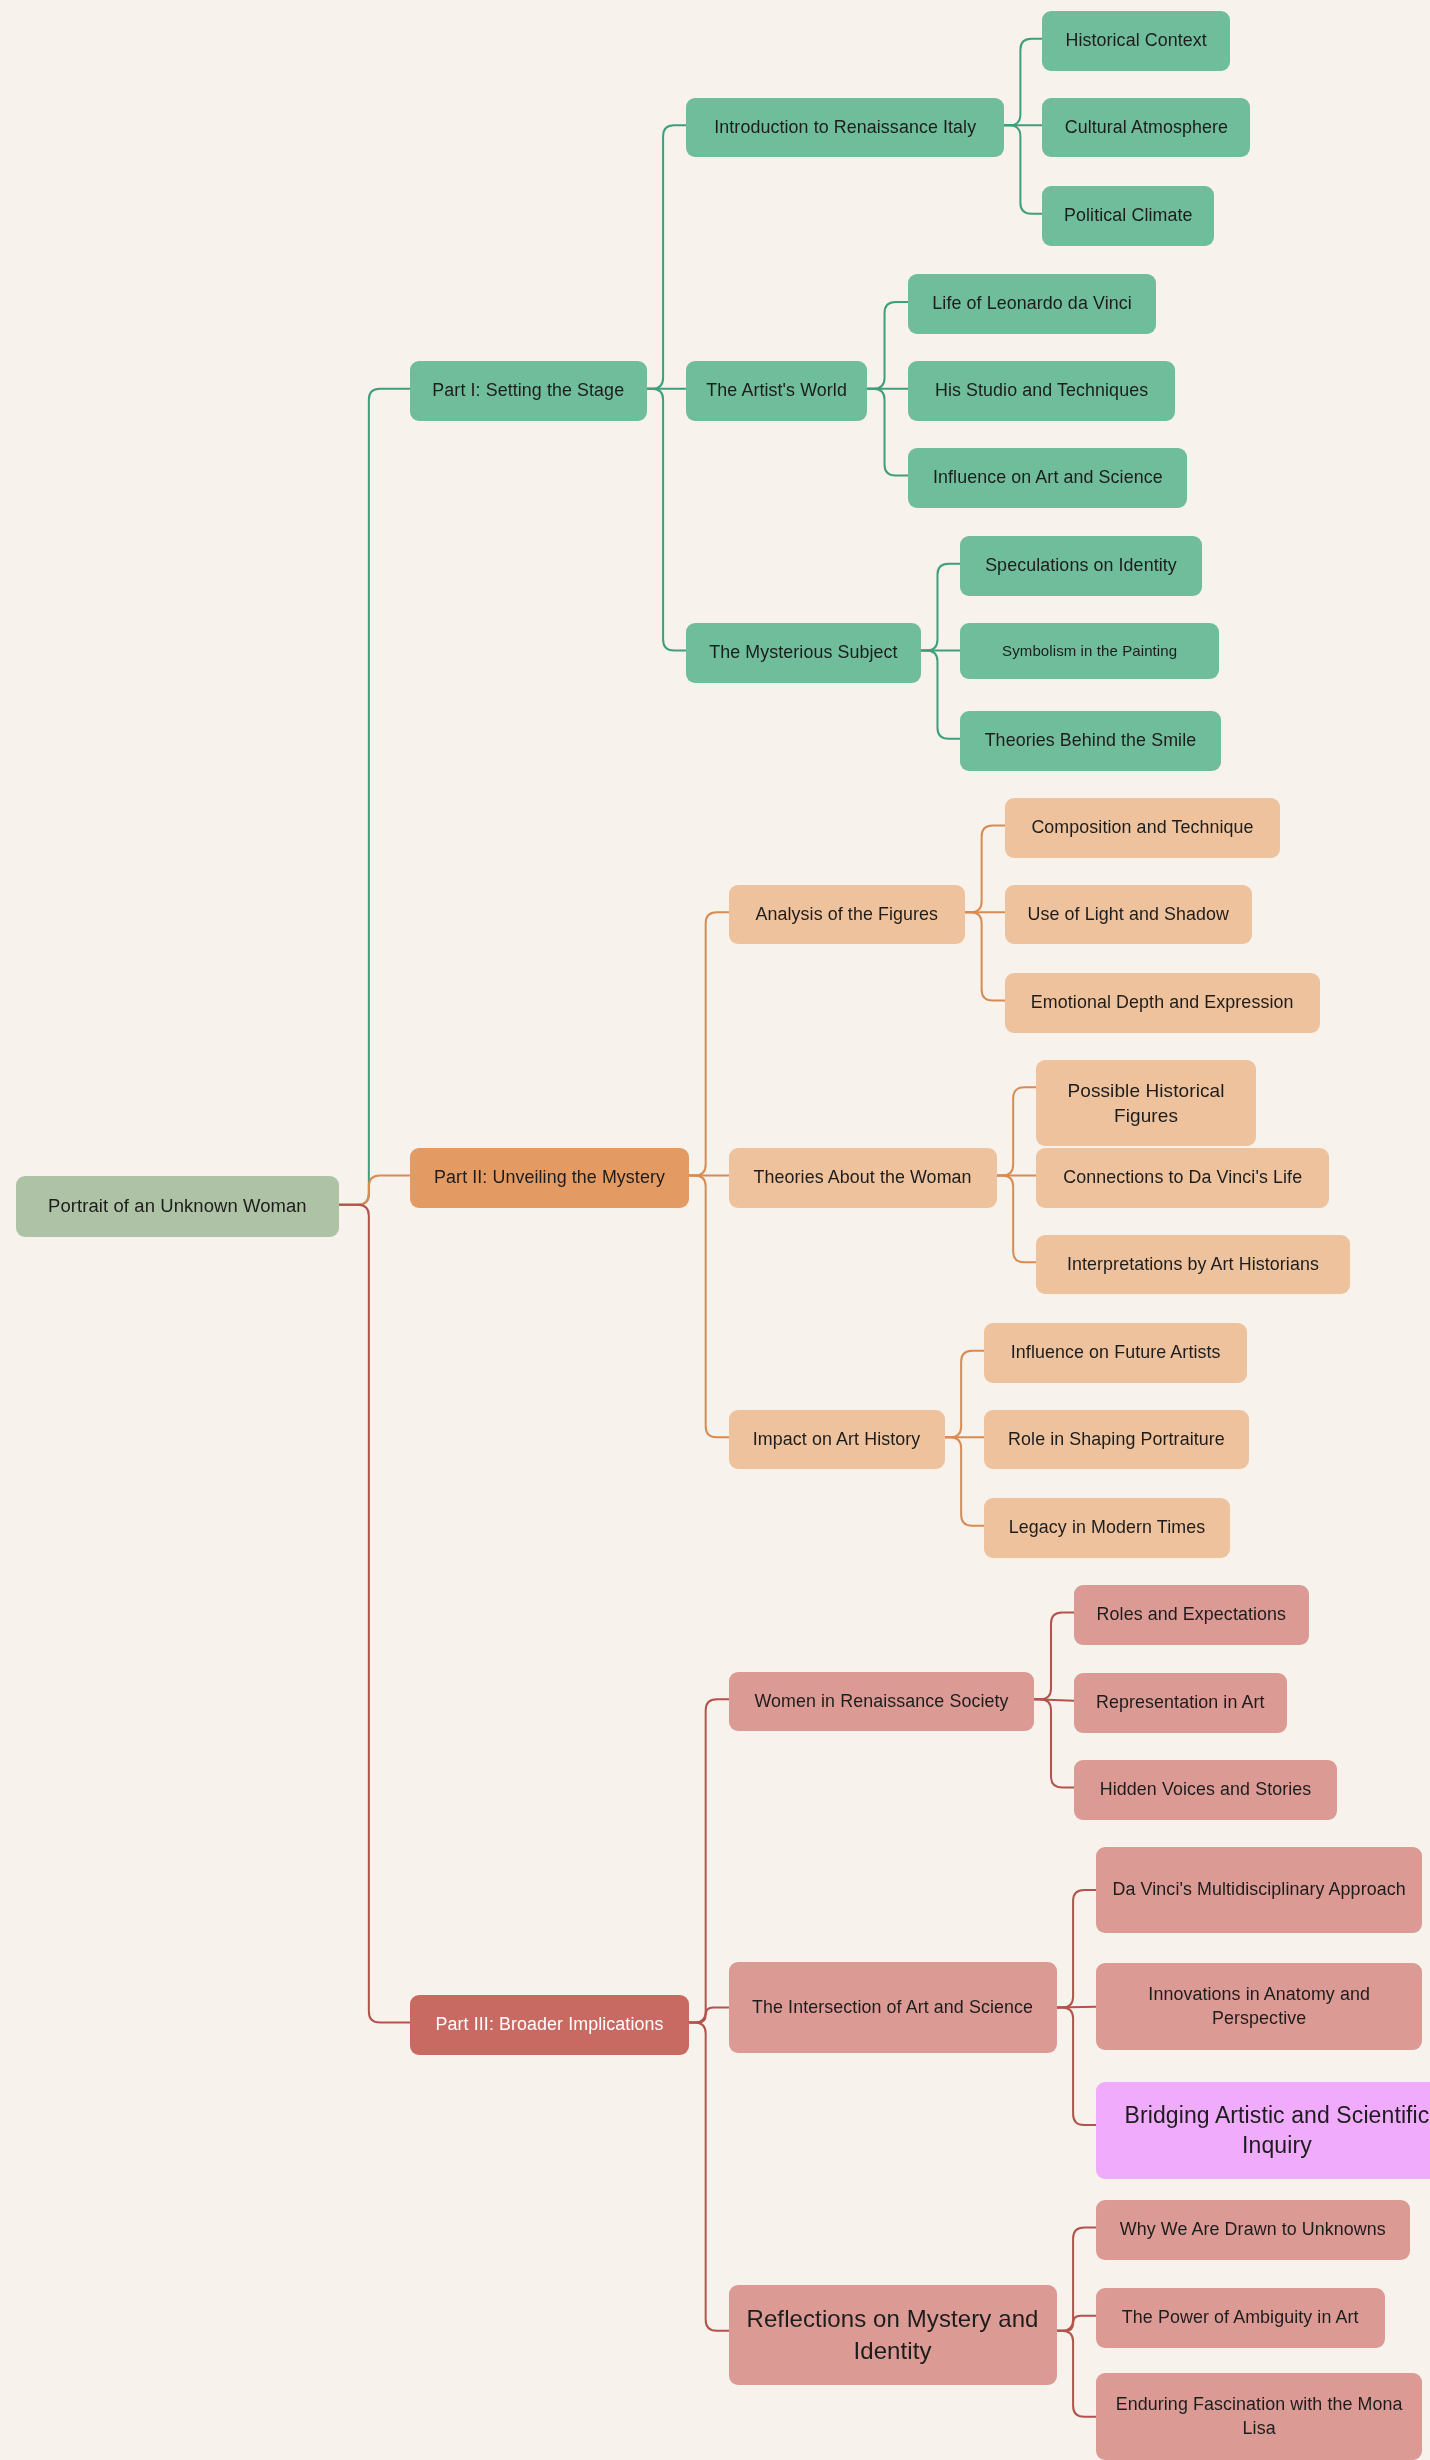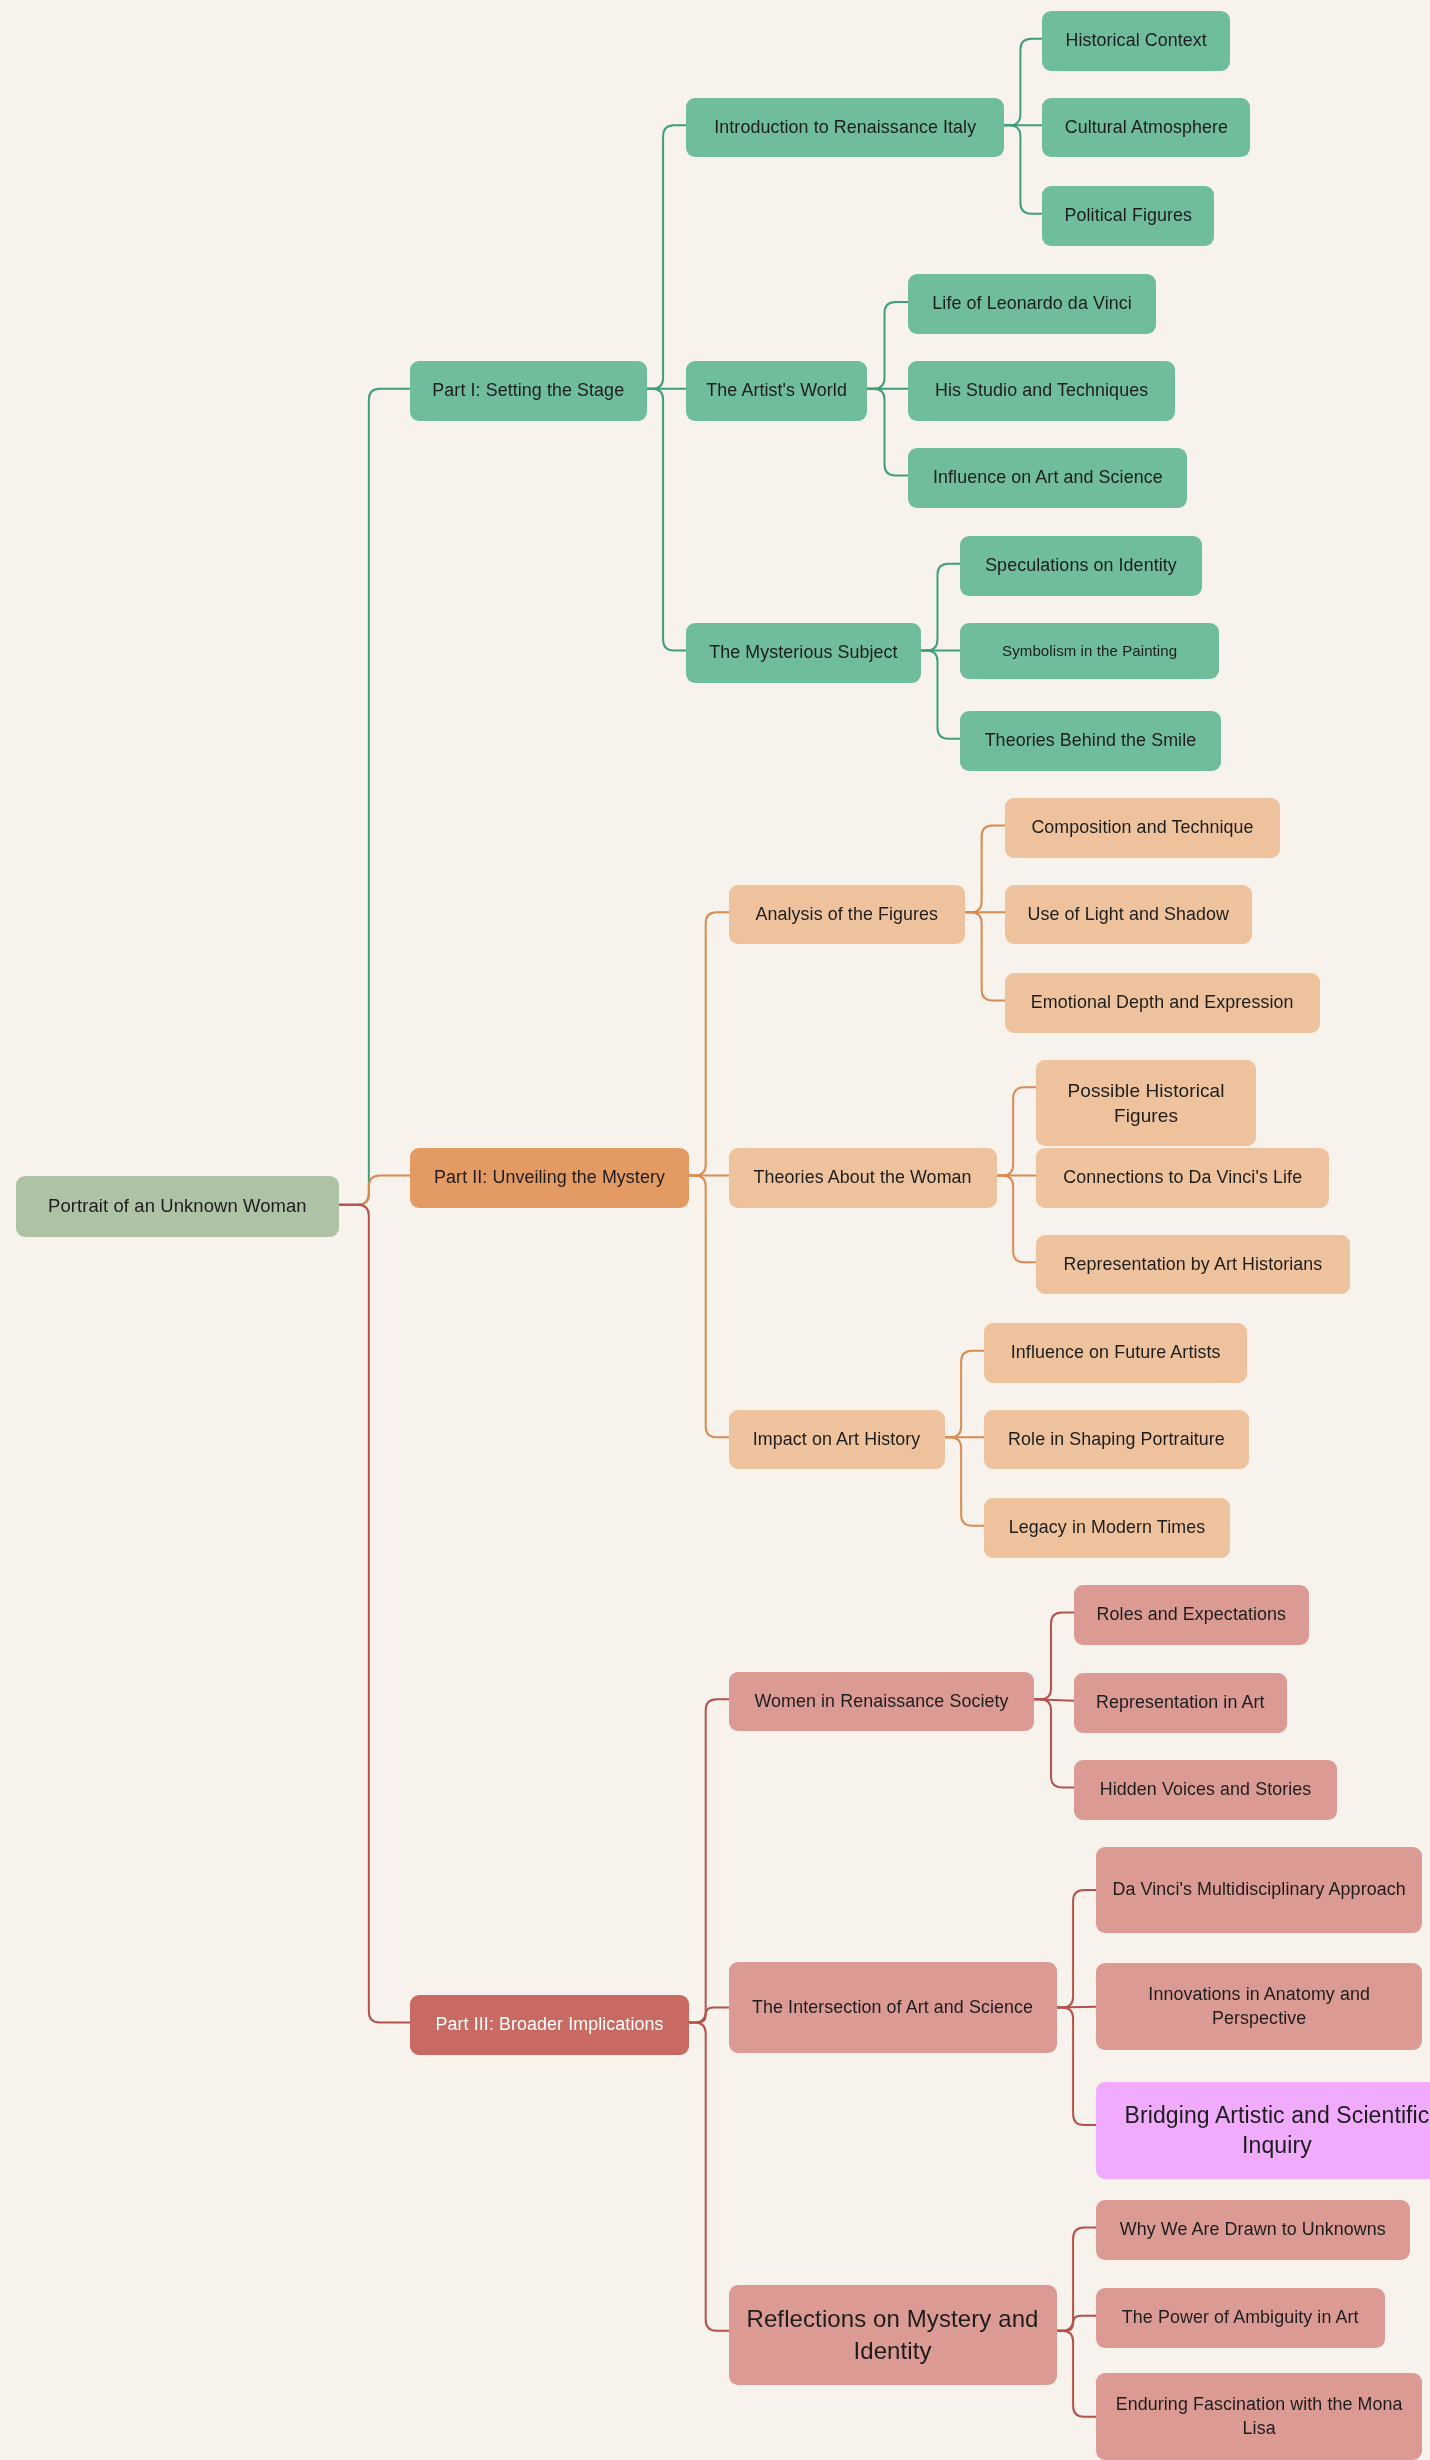--- a/index.html
+++ b/index.html
@@ -86,38 +86,38 @@
       <path d="M 1056.5384615384614 2330.6923076923076 L 1062.0961538461538 2330.6923076923076 Q 1073.0961538461538 2330.6923076923076 1073.0961538461538 2319.6923076923076 L 1073.0961538461538 2238.403846153846 Q 1073.0961538461538 2227.403846153846 1084.0961538461538 2227.403846153846 L 1095.9615384615383 2227.403846153846" fill="none" stroke="#b4524c" stroke-width="2" stroke-linecap="round"></path>
       <path d="M 1056.5384615384614 2330.6923076923076 L 1065.6057692307693 2330.6923076923076 Q 1073.0961538461538 2330.6923076923076 1073.0961538461538 2323.201923076923 L 1073.0961538461538 2323.201923076923 Q 1073.0961538461538 2315.7115384615386 1080.5865384615383 2315.7115384615386 L 1095.9615384615383 2315.7115384615386" fill="none" stroke="#b4524c" stroke-width="2" stroke-linecap="round"></path>
       <path d="M 1056.5384615384614 2330.6923076923076 L 1062.0961538461538 2330.6923076923076 Q 1073.0961538461538 2330.6923076923076 1073.0961538461538 2341.6923076923076 L 1073.0961538461538 2405.6346153846152 Q 1073.0961538461538 2416.6346153846152 1084.0961538461538 2416.6346153846152 L 1095.9615384615383 2416.6346153846152" fill="none" stroke="#b4524c" stroke-width="2" stroke-linecap="round"></path>
     </svg>
   <div id="nodes">
       <div class="node" style="left: 15.7692px; top: 1176.38px; width: 323.269px; min-height: 56.7692px; background: rgb(174, 195, 165); color: rgb(29, 29, 29); font-size: 18.45px;">Portrait of an Unknown Woman</div>
       <div class="node" style="left: 410px; top: 361.115px; width: 236.538px; min-height: 55.1923px; background: rgb(111, 189, 155); color: rgb(29, 29, 29); font-size: 17.835px;">Part I: Setting the Stage</div>
       <div class="node" style="left: 685.962px; top: 97.7692px; width: 318.538px; min-height: 55.1923px; background: rgb(111, 189, 155); color: rgb(29, 29, 29); font-size: 17.835px;">Introduction to Renaissance Italy</div>
       <div class="node" style="left: 1042.35px; top: 11.0385px; width: 187.654px; min-height: 55.1923px; background: rgb(111, 189, 155); color: rgb(29, 29, 29); font-size: 17.835px;">Historical Context</div>
       <div class="node" style="left: 1042.35px; top: 97.7692px; width: 208.154px; min-height: 55.1923px; background: rgb(111, 189, 155); color: rgb(29, 29, 29); font-size: 17.835px;">Cultural Atmosphere</div>
-      <div class="node" style="left: 1042.35px; top: 186.077px; width: 171.885px; min-height: 55.1923px; background: rgb(111, 189, 155); color: rgb(29, 29, 29); font-size: 17.835px;">Political Figures</div>
+      <div class="node" style="left: 1042.35px; top: 186.077px; width: 171.885px; min-height: 55.1923px; background: rgb(111, 189, 155); color: rgb(29, 29, 29); font-size: 17.835px;">Political Climate</div>
       <div class="node" style="left: 685.962px; top: 361.115px; width: 181.346px; min-height: 55.1923px; background: rgb(111, 189, 155); color: rgb(29, 29, 29); font-size: 17.835px;">The Artist's World</div>
       <div class="node" style="left: 908.308px; top: 274.385px; width: 247.577px; min-height: 55.1923px; background: rgb(111, 189, 155); color: rgb(29, 29, 29); font-size: 17.835px;">Life of Leonardo da Vinci</div>
       <div class="node" style="left: 908.308px; top: 361.115px; width: 266.5px; min-height: 55.1923px; background: rgb(111, 189, 155); color: rgb(29, 29, 29); font-size: 17.835px;">His Studio and Techniques</div>
       <div class="node" style="left: 908.308px; top: 447.846px; width: 279.115px; min-height: 55.1923px; background: rgb(111, 189, 155); color: rgb(29, 29, 29); font-size: 17.835px;">Influence on Art and Science</div>
       <div class="node" style="left: 685.962px; top: 622.885px; width: 234.962px; min-height: 55.1923px; background: rgb(111, 189, 155); color: rgb(29, 29, 29); font-size: 17.835px;">The Mysterious Subject</div>
       <div class="node" style="left: 960.346px; top: 536.154px; width: 241.269px; min-height: 55.1923px; background: rgb(111, 189, 155); color: rgb(29, 29, 29); font-size: 17.835px;">Speculations on Identity</div>
       <div class="node" style="left: 960.346px; top: 622.885px; width: 258.615px; min-height: 55.1923px; background: rgb(111, 189, 155); color: rgb(29, 29, 29); font-size: 15px;">Symbolism in the Painting</div>
       <div class="node" style="left: 960.346px; top: 711.192px; width: 260.192px; min-height: 55.1923px; background: rgb(111, 189, 155); color: rgb(29, 29, 29); font-size: 17.835px;">Theories Behind the Smile</div>
       <div class="node" style="left: 410px; top: 1148px; width: 279.115px; min-height: 55.1923px; background: rgb(228, 155, 99); color: rgb(29, 29, 29); font-size: 17.835px;">Part II: Unveiling the Mystery</div>
       <div class="node" style="left: 728.538px; top: 884.654px; width: 236.538px; min-height: 55.1923px; background: rgb(238, 194, 156); color: rgb(29, 29, 29); font-size: 17.835px;">Analysis of the Figures</div>
       <div class="node" style="left: 1004.5px; top: 797.923px; width: 275.962px; min-height: 55.1923px; background: rgb(238, 194, 156); color: rgb(29, 29, 29); font-size: 17.835px;">Composition and Technique</div>
       <div class="node" style="left: 1004.5px; top: 884.654px; width: 247.577px; min-height: 55.1923px; background: rgb(238, 194, 156); color: rgb(29, 29, 29); font-size: 17.835px;">Use of Light and Shadow</div>
       <div class="node" style="left: 1004.5px; top: 972.962px; width: 315.385px; min-height: 55.1923px; background: rgb(238, 194, 156); color: rgb(29, 29, 29); font-size: 17.835px;">Emotional Depth and Expression</div>
       <div class="node" style="left: 728.538px; top: 1148px; width: 268.077px; min-height: 55.1923px; background: rgb(238, 194, 156); color: rgb(29, 29, 29); font-size: 17.835px;">Theories About the Woman</div>
       <div class="node" style="left: 1036.04px; top: 1059.69px; width: 220px; min-height: 55.1923px; background: rgb(238, 194, 156); color: rgb(29, 29, 29); font-size: 19px;">Possible Historical Figures</div>
       <div class="node" style="left: 1036.04px; top: 1148px; width: 293.308px; min-height: 55.1923px; background: rgb(238, 194, 156); color: rgb(29, 29, 29); font-size: 17.835px;">Connections to Da Vinci's Life</div>
-      <div class="node" style="left: 1036.04px; top: 1234.73px; width: 313.808px; min-height: 55.1923px; background: rgb(238, 194, 156); color: rgb(29, 29, 29); font-size: 17.835px;">Representation by Art Historians</div>
+      <div class="node" style="left: 1036.04px; top: 1234.73px; width: 313.808px; min-height: 55.1923px; background: rgb(238, 194, 156); color: rgb(29, 29, 29); font-size: 17.835px;">Interpretations by Art Historians</div>
       <div class="node" style="left: 728.538px; top: 1409.77px; width: 216.038px; min-height: 55.1923px; background: rgb(238, 194, 156); color: rgb(29, 29, 29); font-size: 17.835px;">Impact on Art History</div>
       <div class="node" style="left: 984px; top: 1323.04px; width: 263.346px; min-height: 55.1923px; background: rgb(238, 194, 156); color: rgb(29, 29, 29); font-size: 17.835px;">Influence on Future Artists</div>
       <div class="node" style="left: 984px; top: 1409.77px; width: 264.923px; min-height: 55.1923px; background: rgb(238, 194, 156); color: rgb(29, 29, 29); font-size: 17.835px;">Role in Shaping Portraiture</div>
       <div class="node" style="left: 984px; top: 1498.08px; width: 246px; min-height: 55.1923px; background: rgb(238, 194, 156); color: rgb(29, 29, 29); font-size: 17.835px;">Legacy in Modern Times</div>
       <div class="node" style="left: 410px; top: 1994.81px; width: 279.115px; min-height: 55.1923px; background: rgb(201, 106, 98); color: rgb(255, 255, 255); font-size: 17.835px;">Part III: Broader Implications</div>
       <div class="node" style="left: 728.538px; top: 1671.54px; width: 305.923px; min-height: 55.1923px; background: rgb(220, 154, 148); color: rgb(29, 29, 29); font-size: 17.835px;">Women in Renaissance Society</div>
       <div class="node" style="left: 1073.88px; top: 1584.81px; width: 234.962px; min-height: 55.1923px; background: rgb(220, 154, 148); color: rgb(29, 29, 29); font-size: 17.835px;">Roles and Expectations</div>
       <div class="node" style="left: 1073.88px; top: 1673.12px; width: 212.885px; min-height: 55.1923px; background: rgb(220, 154, 148); color: rgb(29, 29, 29); font-size: 17.835px;">Representation in Art</div>
       <div class="node" style="left: 1073.88px; top: 1759.85px; width: 263.346px; min-height: 55.1923px; background: rgb(220, 154, 148); color: rgb(29, 29, 29); font-size: 17.835px;">Hidden Voices and Stories</div>
       <div class="node" style="left: 728.538px; top: 1961.69px; width: 328px; min-height: 91.4615px; background: rgb(220, 154, 148); color: rgb(29, 29, 29); font-size: 17.835px;">The Intersection of Art and Science</div>

